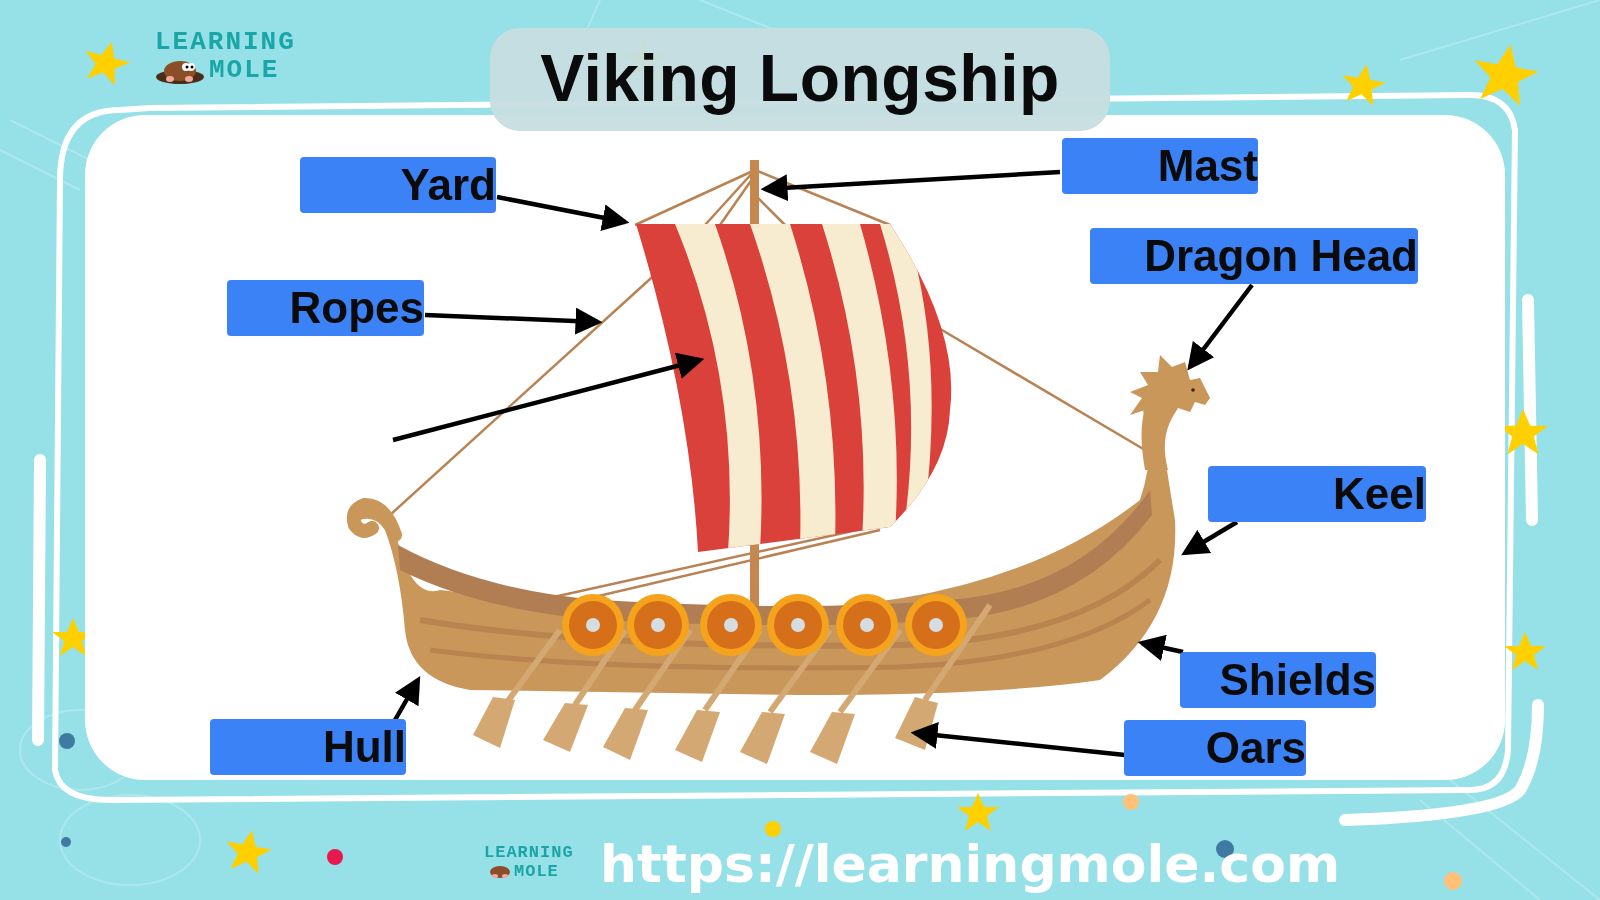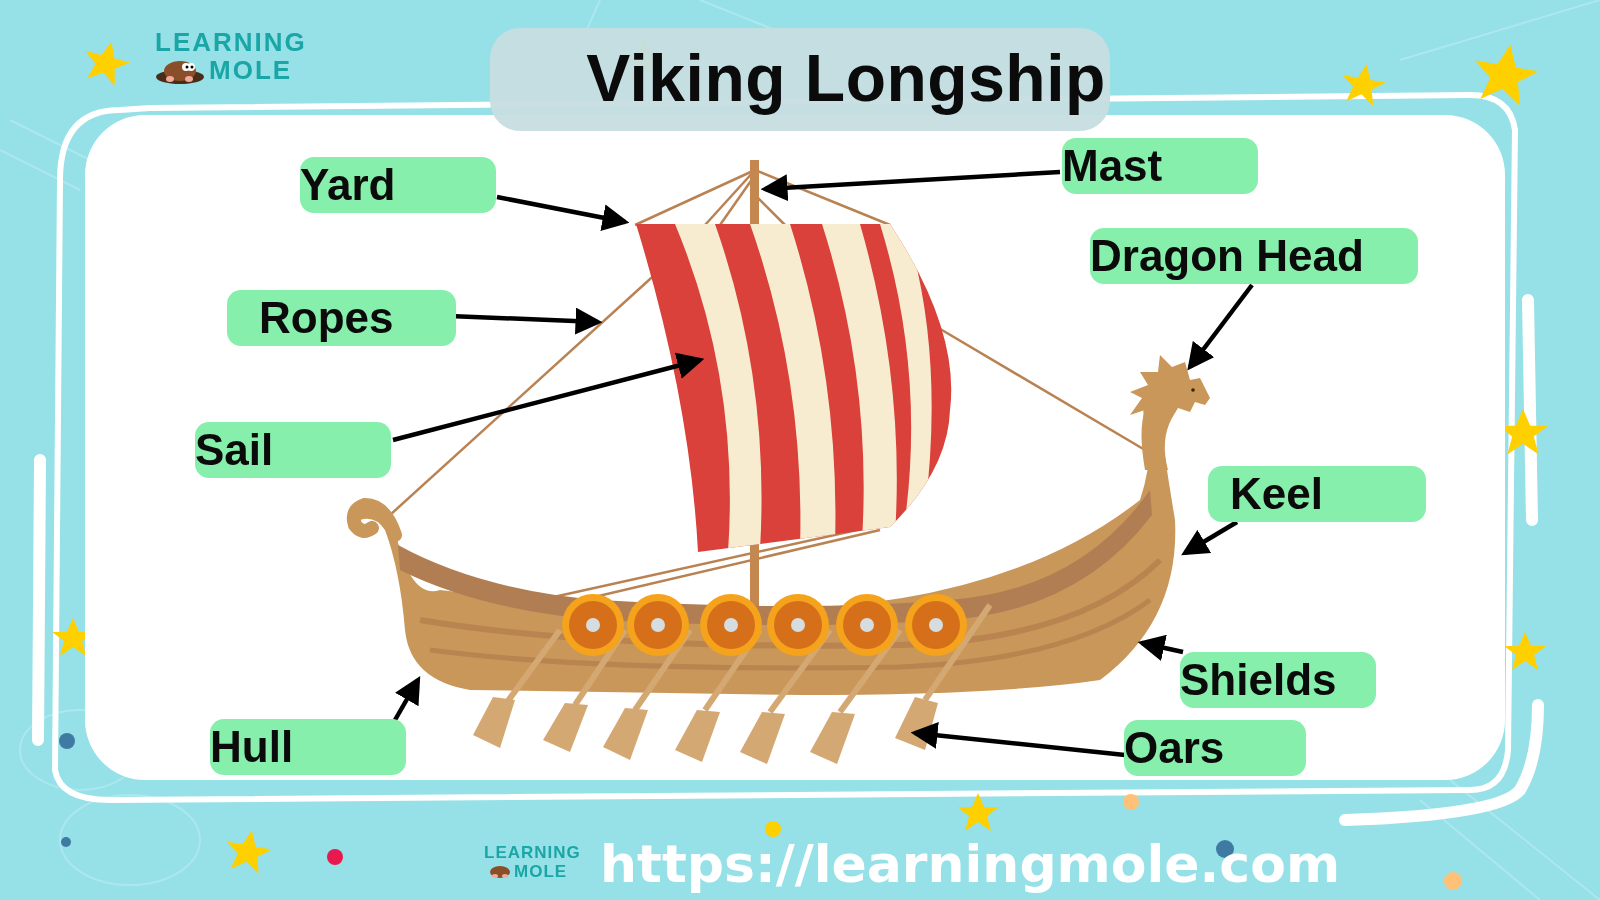--- a/index.html
+++ b/index.html
@@ -4,24 +4,24 @@
 <style>
   html, body { margin:0; padding:0; }
   body { width:1600px; height:900px; overflow:hidden; background:#96e0e8; position:relative;
          font-family:"Liberation Sans", "DejaVu Sans", sans-serif; }
   .stage { position:absolute; left:0; top:0; width:1600px; height:900px; }
   .panel { position:absolute; left:85px; top:115px; width:1420px; height:665px; background:#ffffff;
            border-radius:60px 60px 60px 60px; }
   .title-box { position:absolute; left:490px; top:28px; width:620px; height:103px; background:#c6dde0;
                border-radius:30px; opacity:0.95; }
   .title-text { position:absolute; left:490px; top:28px; width:620px; height:103px; line-height:100px;
-                text-align:center; font-size:66px; font-weight:bold; color:#0b0b0b; letter-spacing:0.5px;padding-left:46px; }
-  .label { position:absolute; background:#86efac; border-radius:14px; color:#0b0b0b; font-weight:bold;
-           font-size:44px; text-align:left; line-height:56px; height:56px; }
-  .logo { position:absolute; color:#1aa6a6; font-weight:bold; font-family:Liberation Sans, sans-serif; letter-spacing:2px; }
+                text-align:center; font-size:66px; font-weight:bold; color:#0b0b0b; letter-spacing:0.5px; }
+  .label { position:absolute; background:#3b82f6; border-radius:4px; color:#0b0b0b; font-weight:bold;
+           font-size:44px; text-align:right; line-height:56px; height:56px; }
+  .logo { position:absolute; color:#1aa6a6; font-weight:bold; font-family:Liberation Mono, monospace; letter-spacing:2px; }
   .url { position:absolute; left:600px; top:834px; width:520px; font-size:52px; font-weight:bold; color:#ffffff;
          font-family:"DejaVu Sans", sans-serif; }
   svg.overlay { position:absolute; left:0; top:0; }
 </style>
 </head>
 <body>
 
 <div class="stage">
 
   <svg class="overlay" width="1600" height="900">
@@ -185,22 +185,21 @@
       <line x1="1237" y1="522" x2="1185" y2="553"></line>
       <line x1="1183" y1="652" x2="1142" y2="643"></line>
       <line x1="395" y1="720" x2="418" y2="680"></line>
       <line x1="1125" y1="755" x2="915" y2="733"></line>
     </g>
   </svg>
 
   <div class="label" style="left:300px; top:157px; width:196px;">Yard</div>
   <div class="label" style="left:1062px; top:138px; width:196px;">Mast</div>
   <div class="label" style="left:1090px; top:228px; width:328px;">Dragon Head</div>
-  <div class="label" style="left:227px; top:290px; width:197px;padding-left:32px;">Ropes</div>
-  <div class="label" style="left:195px; top:422px; width:196px;">Sail</div>
+  <div class="label" style="left:227px; top:280px; width:197px;">Ropes</div>
   <div class="label" style="left:1208px; top:466px; width:196px;padding-left:22px;">Keel</div>
   <div class="label" style="left:1180px; top:652px; width:196px;">Shields</div>
   <div class="label" style="left:210px; top:719px; width:196px;">Hull</div>
   <div class="label" style="left:1124px; top:720px; width:182px;">Oars</div>
 
   <div class="logo" style="left:484px; top:843px; font-size:17px; line-height:19px; letter-spacing:1px;">
     <div>LEARNING</div>
     <div style="padding-left:30px;">MOLE</div>
   </div>
   <svg class="overlay" width="1600" height="900">

